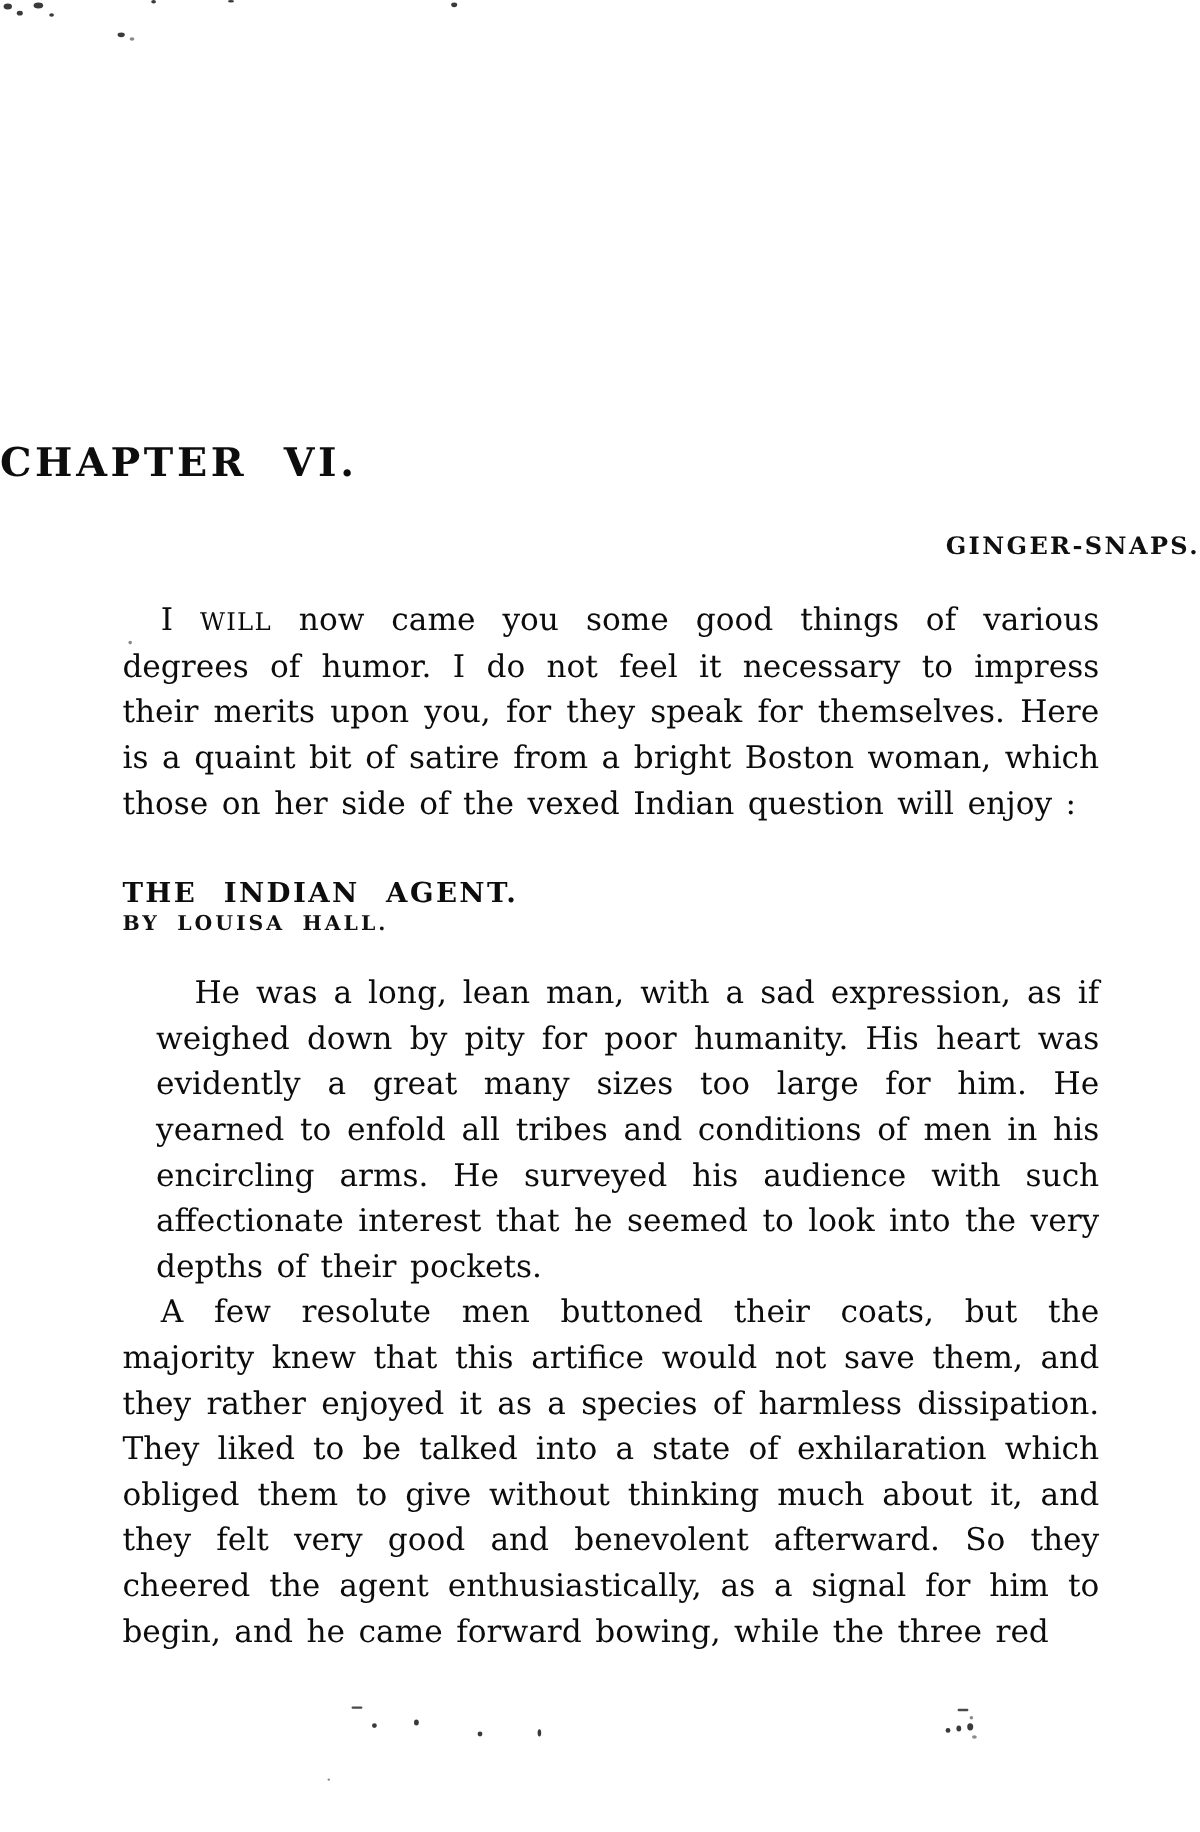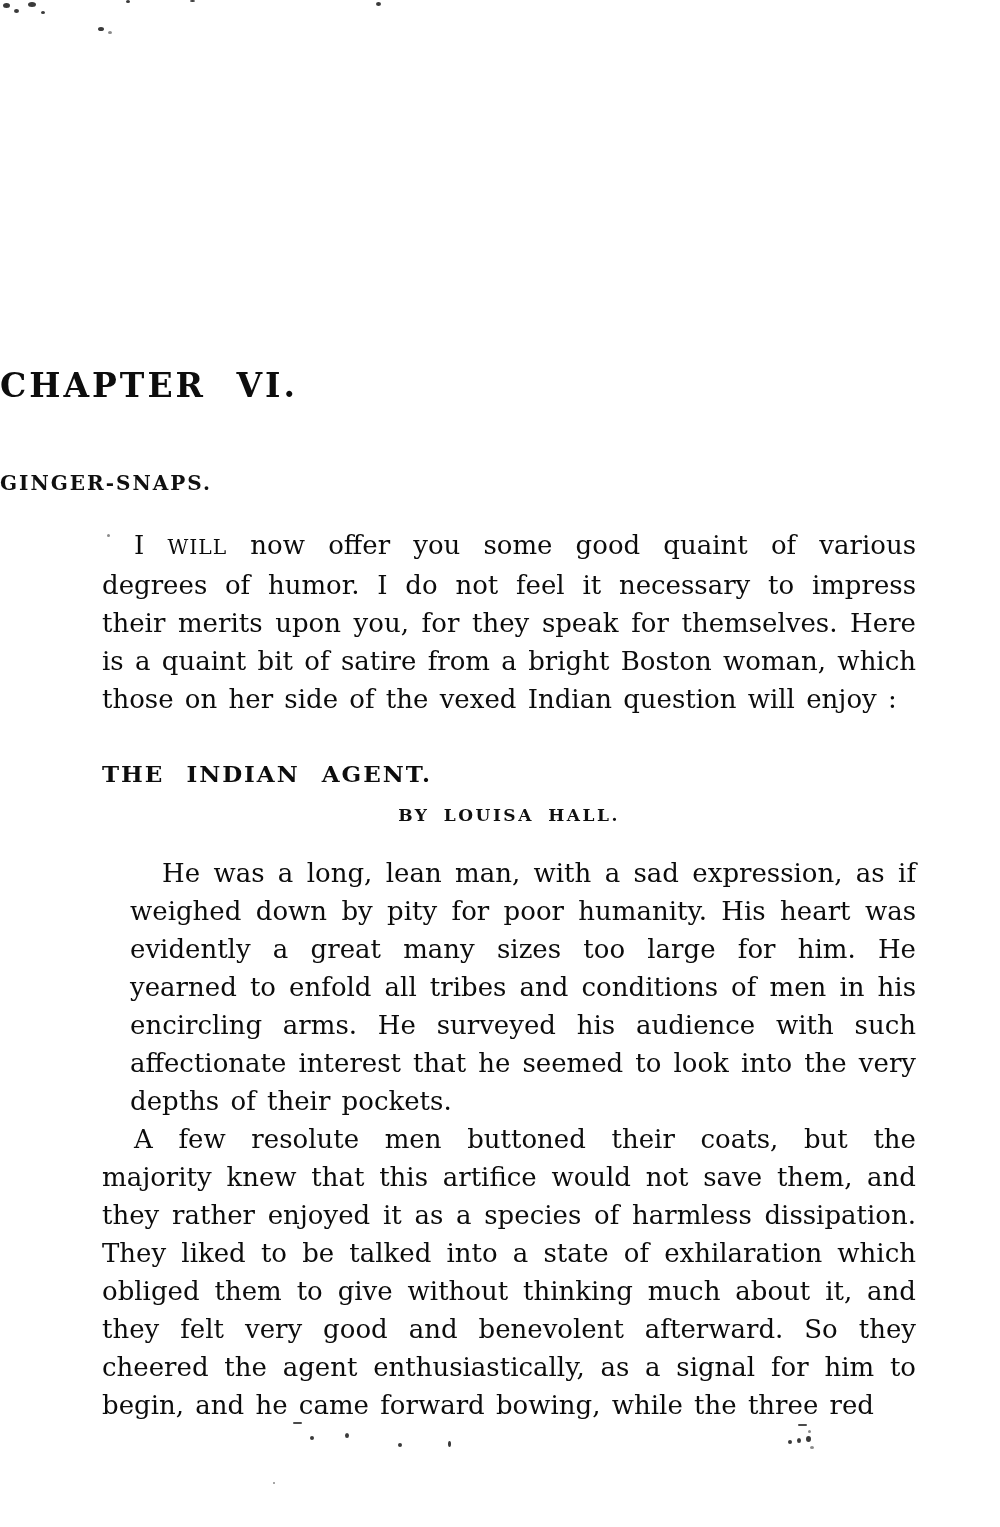--- a/index.html
+++ b/index.html
@@ -21,22 +21,22 @@
     margin: 366px auto 0 auto;
     text-align: left;
     font-size: 33px;
     line-height: 40px;
     font-weight: 600;
     letter-spacing: 3px;
     word-spacing: 16px;
     color: #0d0d0d;
   }
   .chapter-subtitle {
-    margin-top: 64px;
-    text-align: left;
+    margin-top: 36px;
+    text-align: right;
     font-size: 20px;
     line-height: 26px;
     font-weight: 600;
     letter-spacing: 2px;
     color: #101010;
   }
   .text-col {
     margin-left: 102px;
     width: 814px;
   }
@@ -58,22 +58,21 @@
   .story-title {
     margin-top: 42px;
     font-size: 23px;
     line-height: 28px;
     font-weight: 700;
     letter-spacing: 2px;
     word-spacing: 12px;
     color: #0d0d0d;
   }
   .byline {
-    margin-top: 16px;
-    text-align: center;
+    text-align: left;
     font-size: 17px;
     line-height: 22px;
     font-weight: 700;
     letter-spacing: 2.5px;
     word-spacing: 6px;
     color: #101010;
   }
   .speck {
     position: absolute;
     background: #3a3a3a;
@@ -109,21 +108,21 @@
   <div class="speck" style="left:806px; top:1436px; width:5px; height:6px;"></div>
   <div class="speck faint" style="left:810px; top:1446px; width:4px; height:3px;"></div>
   <div class="speck faint" style="left:273px; top:1482px; width:2px; height:2px;"></div>
 
   <h1 class="chapter-heading">CHAPTER VI.</h1>
 
   <h2 class="chapter-subtitle">GINGER-SNAPS.</h2>
 
   <div class="text-col">
 
-    <p class="body-par par-intro"><span>I </span><span class="smallcaps">WILL</span><span> now offer you some good quaint of various degrees of humor.  I do not feel it necessary to impress their merits upon you, for they speak for themselves.  Here is a quaint bit of satire from a bright Boston woman, which those on her side of the vexed Indian question will enjoy :</span></p>
+    <p class="body-par par-intro"><span>I </span><span class="smallcaps">WILL</span><span> now came you some good things of various degrees of humor.  I do not feel it necessary to impress their merits upon you, for they speak for themselves.  Here is a quaint bit of satire from a bright Boston woman, which those on her side of the vexed Indian question will enjoy :</span></p>
 
     <h3 class="story-title">THE INDIAN AGENT.</h3>
 
     <div class="byline">BY LOUISA HALL.</div>
 
     <p class="body-par par-story-1">He was a long, lean man, with a sad expression, as if weighed down by pity for poor humanity.  His heart was evidently a great many sizes too large for him.  He yearned to enfold all tribes and conditions of men in his encircling arms.  He surveyed his audience with such affectionate interest that he seemed to look into the very depths of their pockets.</p>
 
     <p class="body-par par-story-2">A few resolute men buttoned their coats, but the majority knew that this artifice would not save them, and they rather enjoyed it as a species of harmless dissipation.  They liked to be talked into a state of exhilaration which obliged them to give without thinking much about it, and they felt very good and benevolent afterward.  So they cheered the agent enthusiastically, as a signal for him to begin, and he came forward bowing, while the three red</p>
 
   </div>

